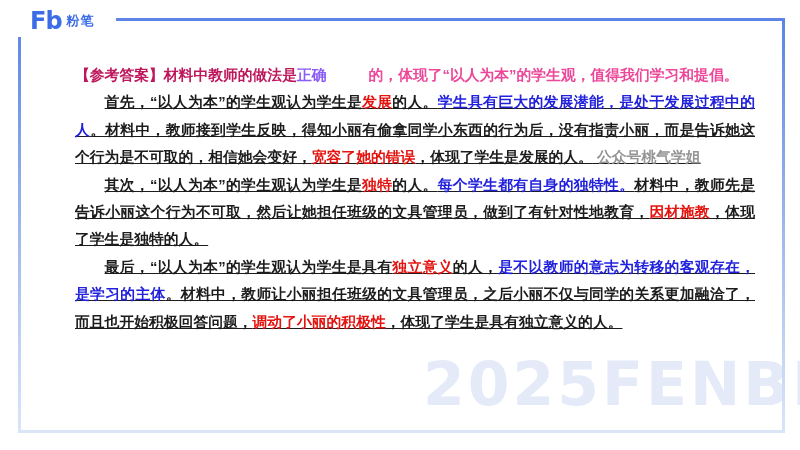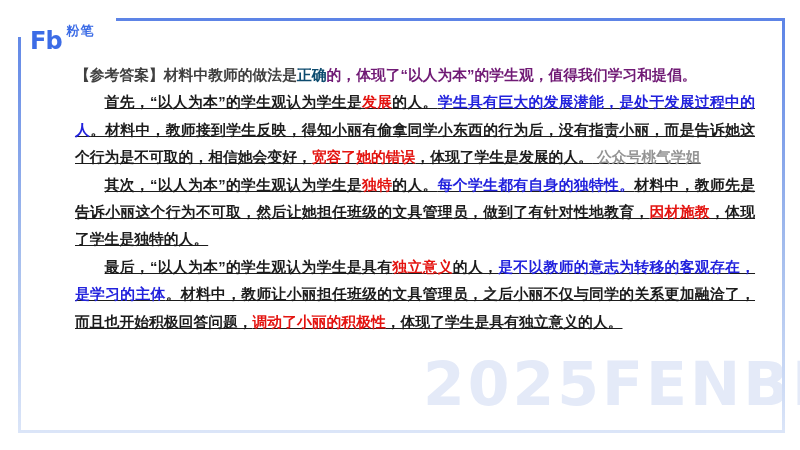--- a/index.html
+++ b/index.html
@@ -49,21 +49,20 @@
     z-index: 4;
     color: #3c6ce6;
     user-select: none;
   }
   .logo-mark {
     font-weight: 900;
     font-size: 24px;
     letter-spacing: -1px;
     margin-right: 5px;
     font-family: "DejaVu Sans", sans-serif;
-    margin-top: 20px;
   }
   .logo-name {
     font-weight: 800;
     font-size: 13px;
     letter-spacing: 1px;
   }
   
   .big-watermark {
     position: absolute;
     left: 423px;
@@ -109,19 +108,19 @@
   <div class="logo-patch"></div>
 
   <div class="logo">
     <span class="logo-mark">Fb</span>
     <span class="logo-name">粉笔</span>
   </div>
 
   <div class="big-watermark">2025FENBI</div>
 
   <div class="answer-text">
-      <p class=""><span style="color: #404040;">【参考答案】材料中教师的做法是</span><span style="color: #0c4a6e;">正确</span><span style="color: #701a75;">的，体现了“以人为本”的学生观，值得我们学习和提倡。</span></p>
+      <p class=""><span style="color: #be185d;">【参考答案】材料中教师的做法是</span><span style="color: #8b5cf6;">正确</span><span style="color: #ec4899; margin-left: 42px;">的，体现了“以人为本”的学生观，值得我们学习和提倡。</span></p>
       <p class="indent"><span style="color: rgb(28, 28, 28);">首先，“以人为本”的学生观认为学生是</span><span style="color: rgb(228, 20, 16);">发展</span><span style="color: rgb(28, 28, 28);">的人。</span><span style="color: rgb(34, 34, 221);">学生具有巨大的发展潜能，是处于发展过程中的人</span><span style="color: rgb(28, 28, 28);">。材料中，教师接到学生反映，得知小丽有偷拿同学小东西的行为后，没有指责小丽，而是告诉她这个行为是不可取的，相信她会变好，</span><span style="color: rgb(228, 20, 16);">宽容了她的错误</span><span style="color: rgb(28, 28, 28);">，体现了学生是发展的人。</span><span style="color: rgb(148, 148, 148);"> 公众号桃气学姐</span></p>
       <p class="indent"><span style="color: rgb(28, 28, 28);">其次，“以人为本”的学生观认为学生是</span><span style="color: rgb(228, 20, 16);">独特</span><span style="color: rgb(28, 28, 28);">的人。</span><span style="color: rgb(34, 34, 221);">每个学生都有自身的独特性。</span><span style="color: rgb(28, 28, 28);">材料中，教师先是告诉小丽这个行为不可取，然后让她担任班级的文具管理员，做到了有针对性地教育，</span><span style="color: rgb(228, 20, 16);">因材施教</span><span style="color: rgb(28, 28, 28);">，体现了学生是独特的人。</span></p>
       <p class="indent"><span style="color: rgb(28, 28, 28);">最后，“以人为本”的学生观认为学生是具有</span><span style="color: rgb(228, 20, 16);">独立意义</span><span style="color: rgb(28, 28, 28);">的人，</span><span style="color: rgb(34, 34, 221);">是不以教师的意志为转移的客观存在，是学习的主体</span><span style="color: rgb(28, 28, 28);">。材料中，教师让小丽担任班级的文具管理员，之后小丽不仅与同学的关系更加融洽了，而且也开始积极回答问题，</span><span style="color: rgb(228, 20, 16);">调动了小丽的积极性</span><span style="color: rgb(28, 28, 28);">，体现了学生是具有独立意义的人。</span></p>
     </div>
 
 </div>
 
 </body></html>

